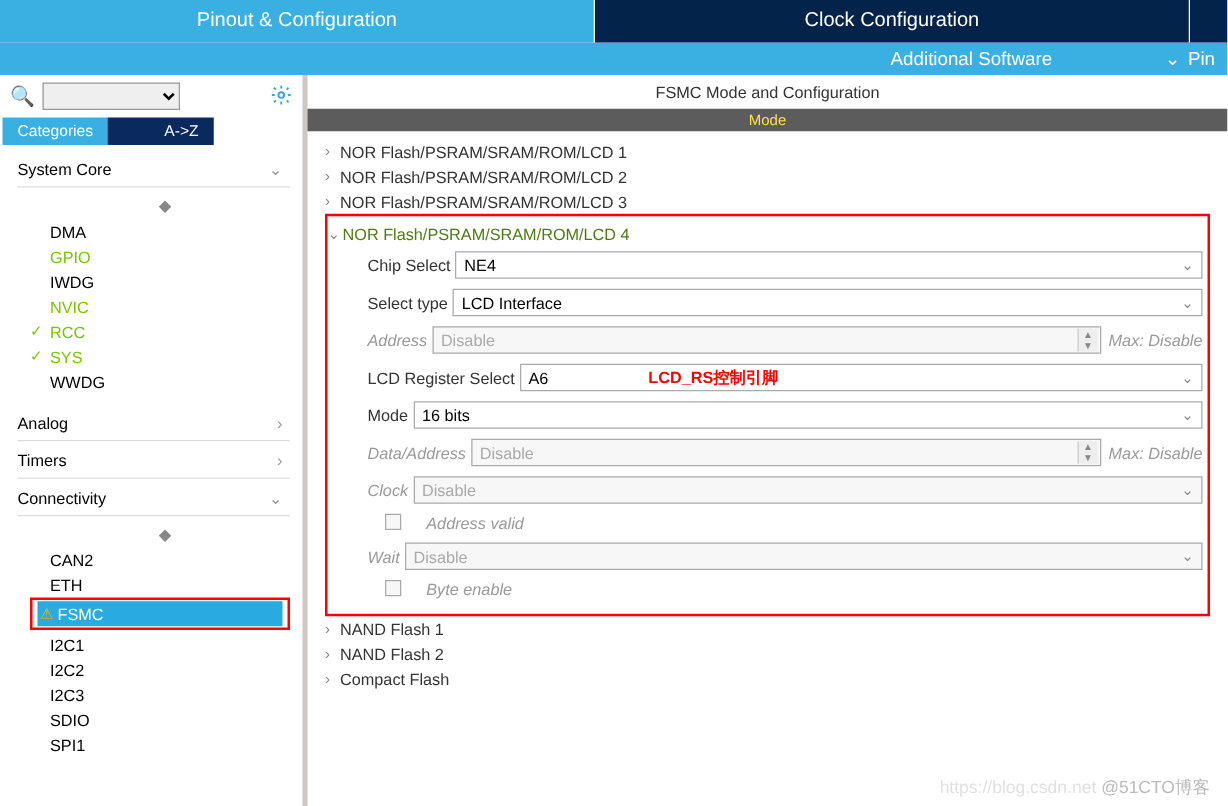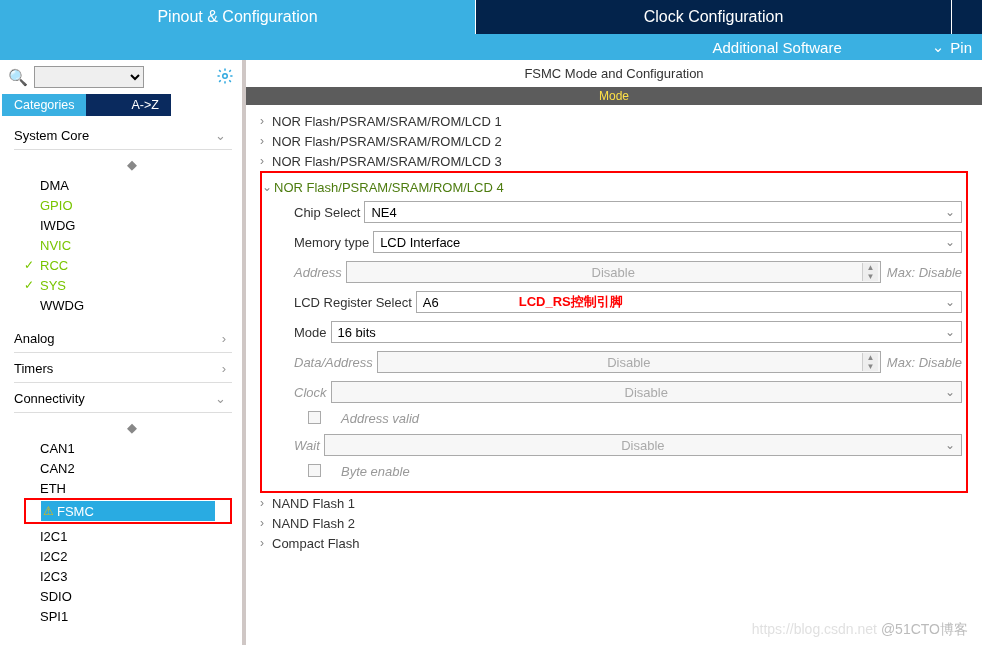--- a/index.html
+++ b/index.html
@@ -34,37 +34,37 @@
   .section { padding: 8px 0 6px; border-bottom: 1px solid #ddd; margin-right: 10px; display: flex; align-items: center; justify-content: space-between; }
   .section .chev { color: #999; margin-right: 6px; }
 
   .items { padding: 4px 0 8px 10px; }
   .dot3 { text-align: center; color: #888; letter-spacing: 2px; padding: 3px 0; }
   .item { padding: 2.5px 6px 2.5px 16px; font-size: 13px; position: relative; cursor: default; }
   .item.green { color: #79c500; }
   .item.check::before { content: "✓"; color: #79c500; position: absolute; left: 0; font-size: 12px; }
   .item.warn::before { content: "⚠"; color: #f0b800; position: absolute; left: 2px; font-size: 12px; }
   .item.selected { background: #29abe2; color: #fff; }
-  .fsmc-box { border: 2px solid #f00; margin: 0 10px 2px 0; padding: 1px 15px; }
+  .fsmc-box { border: 2px solid #f00; margin: 0 10px 2px 0; padding: 1px 4px; }
 
   .right { flex: 1; display: flex; flex-direction: column; border-radius: 16px; }
   .rtitle { text-align: center; padding: 6px 0; font-size: 13px; color: #333; }
   .rmodehdr { background: #5c5c5c; color: #fde047; text-align: center; font-size: 12px; padding: 2px 0; }
 
   .mode-body { padding: 6px 6px 6px 14px; overflow-y: auto; }
   .row { display: flex; align-items: center; padding: 2.5px 0; font-size: 13px; }
   .row .tw { width: 12px; color: #888; font-size: 12px; }
   .row .lbl { color: #333; }
   .row .lbl.active { color: #4d7c0f; }
 
   .field { display: flex; align-items: center; padding: 4px 0 4px 32px; font-size: 13px; }
   .field .flabel { color: #333; min-width: 0; white-space: nowrap; }
   .field .flabel.disabled { color: #999; font-style: italic; }
   .field .combo { flex: 1; border: 1px solid #aaa; height: 22px; display: flex; align-items: center; padding: 0 6px; margin-left: 4px; position: relative; background: #fff; }
-  .field .combo.lock { background: #f7f7f7; color: #aaa; justify-content: center; }
+  .field .combo.lock { background: #f7f7f7; color: #aaa; }
   .field .combo .caret { position: absolute; right: 6px; color: #888; font-size: 12px; }
   .field .combo .spin { position: absolute; right: 2px; top: 1px; bottom: 1px; width: 16px; background: #eee; border-left: 1px solid #ccc; display: flex; flex-direction: column; }
   .field .combo .spin div { flex:1; font-size:8px; color:#888; display:flex; align-items:center; justify-content:center; }
   .field .max { color: #999; font-style: italic; font-size: 13px; margin-left: 6px; white-space: nowrap; }
   .anno { color: #f00; font-weight: bold; margin-left: 80px; }
 
   .chk { display: flex; align-items: flex-start; gap: 20px; padding: 4px 0 4px 46px; color: #999; font-style: italic; }
   .chk .box { width: 13px; height: 13px; border: 1px solid #aaa; background: #f7f7f7; }
 
   .redframe { border: 2px solid #f00; padding: 4px 4px 8px 0; margin-right: 8px; }
@@ -137,21 +137,20 @@
         <span>Timers</span>
           <span class="chev">›</span>
       </div>
 
       <div class="section">
         <span>Connectivity</span>
           <span class="chev">⌄</span>
       </div>
       <div class="items">
         <div class="dot3">◆</div>
-        <div class="item">CAN1</div>
         <div class="item">CAN2</div>
         <div class="item">ETH</div>
         <div class="fsmc-box">
           <div class="item warn selected">FSMC</div>
         </div>
         <div class="item">I2C1</div>
         <div class="item">I2C2</div>
         <div class="item">I2C3</div>
         <div class="item">SDIO</div>
         <div class="item">SPI1</div>
@@ -185,21 +184,21 @@
 
         <div class="field">
           <span class="flabel">Chip Select</span>
           <div class="combo">
               <span>NE4</span>
               <span class="caret">⌄</span>
             </div>
         </div>
 
         <div class="field">
-          <span class="flabel">Memory type</span>
+          <span class="flabel">Select type</span>
           <div class="combo">
               <span>LCD Interface</span>
               <span class="caret">⌄</span>
             </div>
         </div>
 
         <div class="field">
           <span class="flabel disabled">Address</span>
           <div class="combo lock">
               <span>Disable</span>

